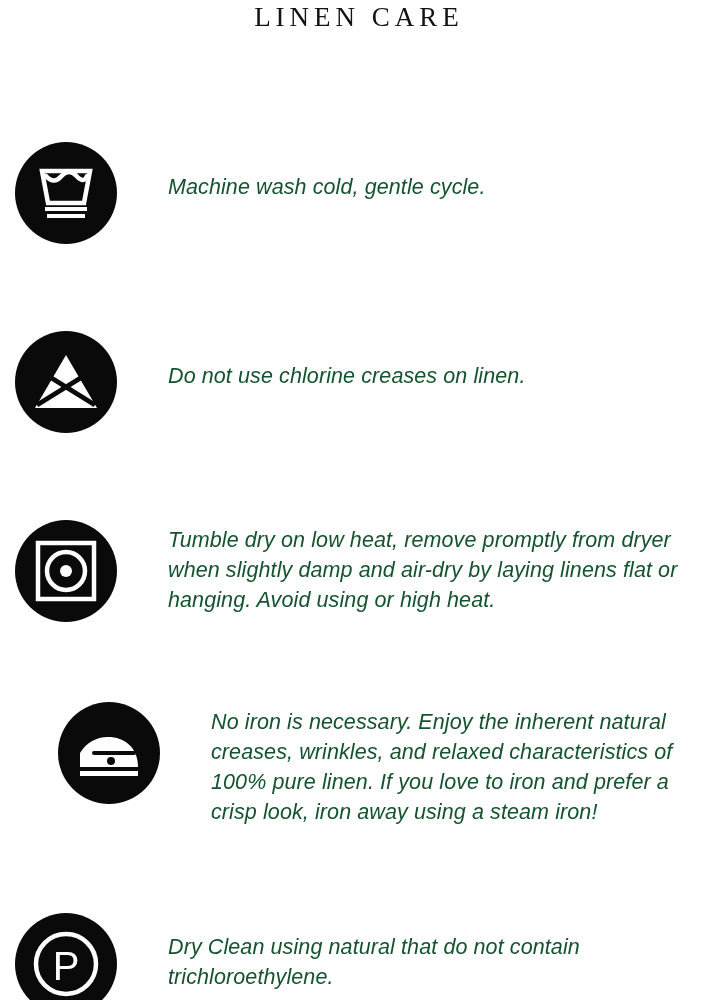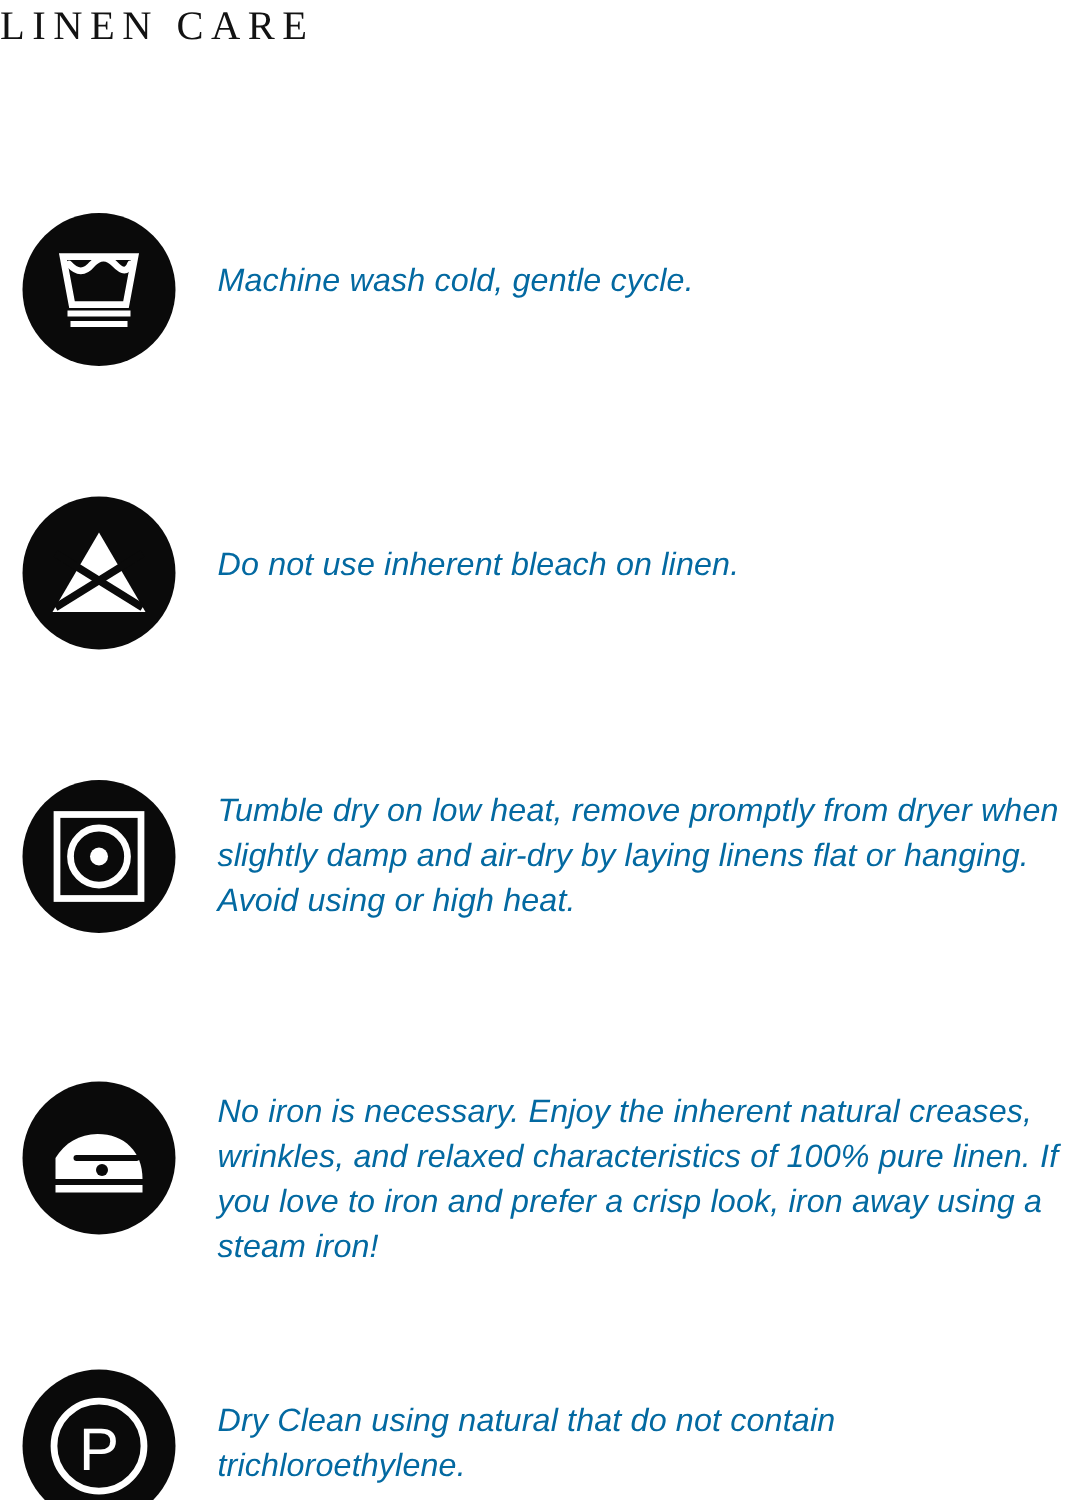--- a/index.html
+++ b/index.html
@@ -14,20 +14,21 @@
   }
 
   .page {
     position: relative;
     width: 718px;
     height: 1000px;
     background: #ffffff;
   }
 
   .title {
+    text-align: center;
     font-family: "Liberation Serif", serif;
     font-size: 27px;
     letter-spacing: 5px;
     color: #121212;
     padding-top: 2px;
     margin: 0;
     font-weight: 400;
     line-height: 30px;
   }
 
@@ -55,41 +56,41 @@
     background: #0a0a0a;
     display: flex;
     align-items: center;
     justify-content: center;
   }
 
   .icon-wrap svg { display: block; }
 
   .care-text {
     flex: 1 1 auto;
-    margin-left: 28px;
+    margin-left: 51px;
     padding-right: 8px;
     font-family: "Liberation Sans", sans-serif;
     font-style: italic;
     font-size: 21.5px;
     line-height: 30px;
-    color: #0369a1;
+    color: #14532d;
     letter-spacing: 0.1px;
   }
 
   
   #row-0 { top: 110px; }
   #row-0 .care-text { margin-top: 30px; }
 
   #row-1 { top: 299px; }
   #row-1 .care-text { margin-top: 30px; }
 
   #row-2 { top: 488px; }
   #row-2 .care-text { margin-top: 5px; }
 
-  #row-3 { top: 689px; }
+  #row-3 { top: 670px; padding-left: 43px; }
   #row-3 .care-text { margin-top: 5px; }
 
   #row-4 { top: 881px; }
   #row-4 .care-text { margin-top: 19px; }
 </style>
 </head>
 <body>
 
 <div class="page">
 
@@ -111,21 +112,21 @@
 
     <li class="care-row" id="row-1">
       <span class="icon-wrap">
         <svg width="70" height="62" viewBox="0 0 70 62" aria-hidden="true">
           <path d="M35 4 L66 57 H4 Z" fill="#ffffff"></path>
           <line x1="6" y1="54" x2="64" y2="18" stroke="#0a0a0a" stroke-width="5"></line>
           <line x1="6" y1="18" x2="64" y2="54" stroke="#0a0a0a" stroke-width="5"></line>
           <path d="M35 4 L66 57 H4 Z" fill="none" stroke="#0a0a0a" stroke-width="0"></path>
         </svg>
       </span>
-      <div class="care-text">Do not use inherent bleach on linen.</div>
+      <div class="care-text">Do not use chlorine creases on linen.</div>
     </li>
 
     <li class="care-row" id="row-2">
       <span class="icon-wrap">
         <svg width="64" height="64" viewBox="0 0 64 64" aria-hidden="true">
           <rect x="4" y="4" width="56" height="56" fill="none" stroke="#ffffff" stroke-width="4.5"></rect>
           <circle cx="32" cy="32" r="19" fill="none" stroke="#ffffff" stroke-width="4.5"></circle>
           <circle cx="32" cy="32" r="6" fill="#ffffff"></circle>
         </svg>
       </span>

